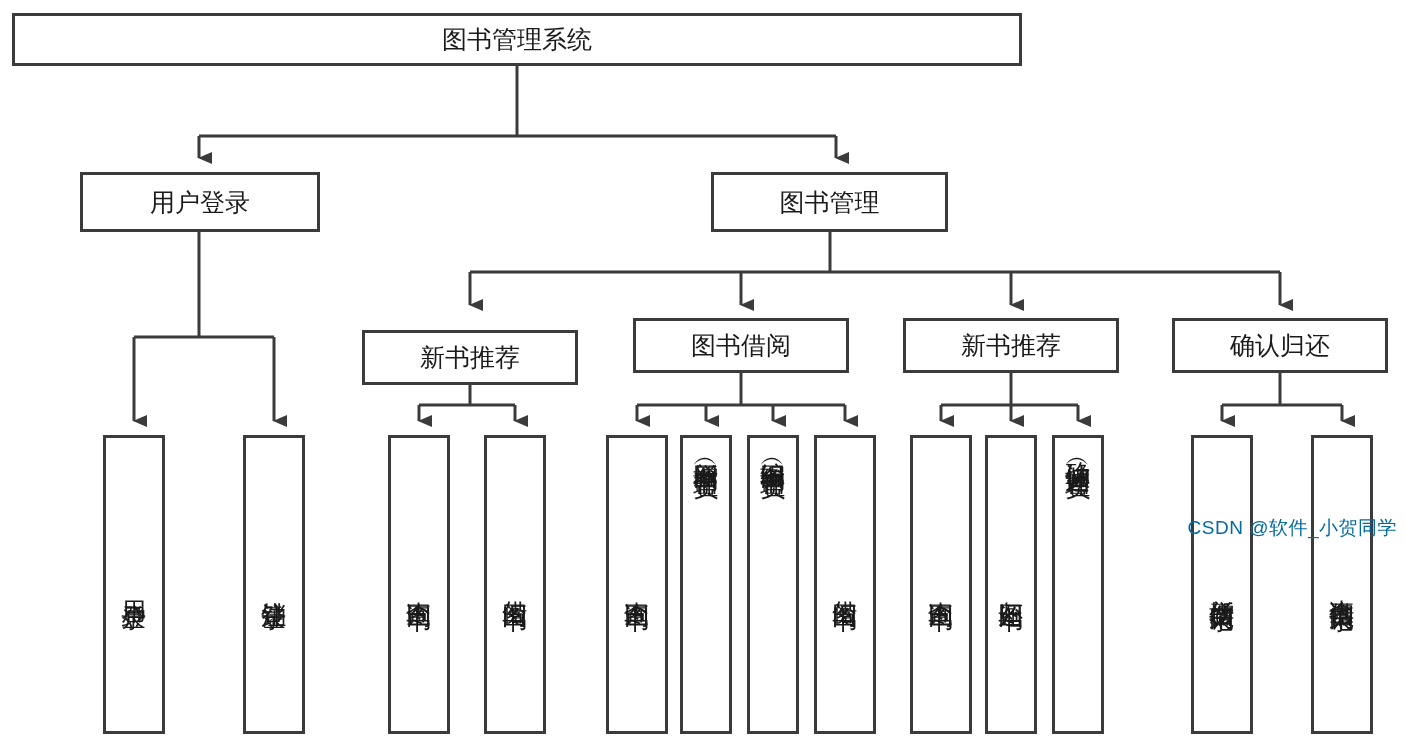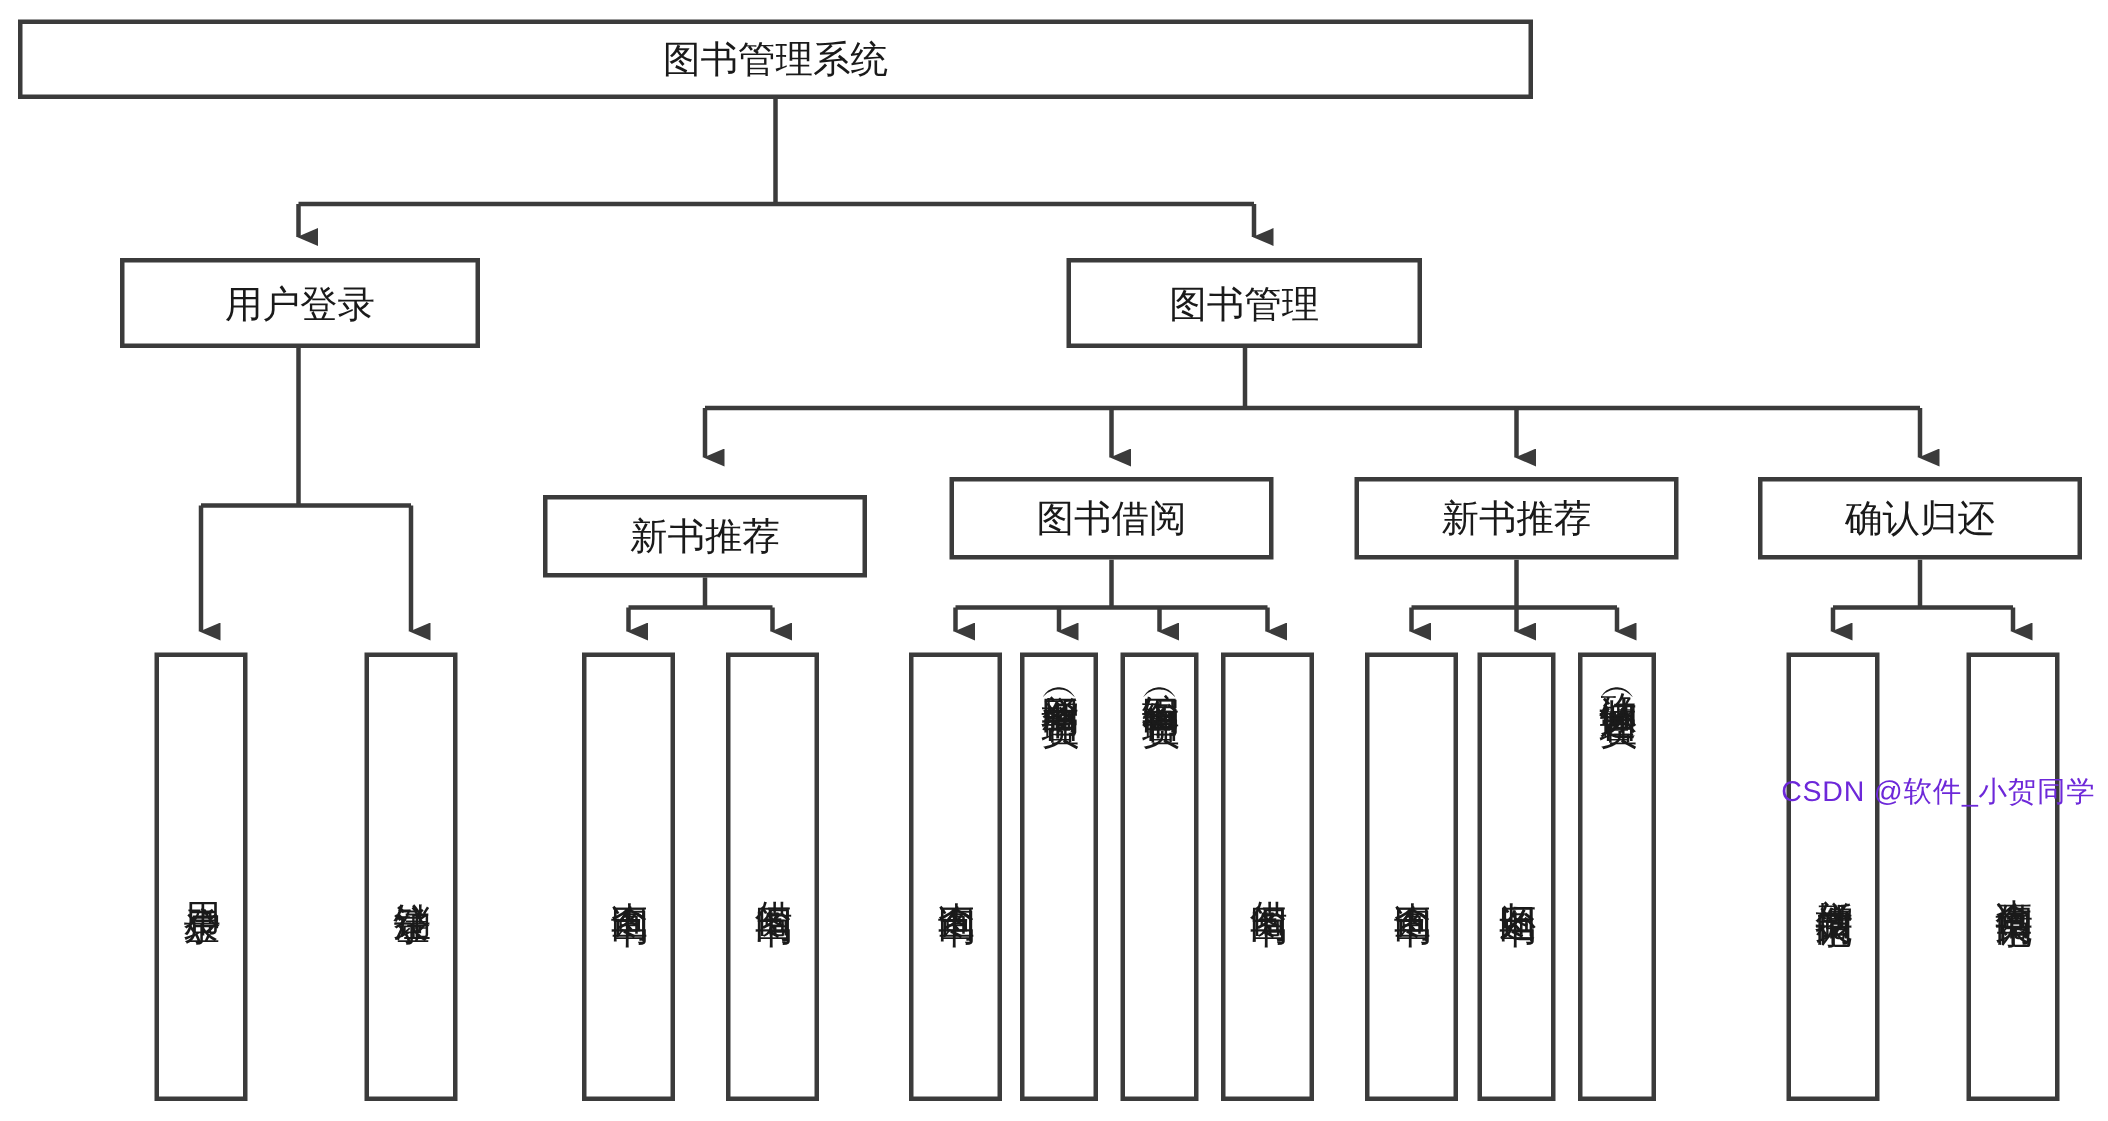--- a/index.html
+++ b/index.html
@@ -2,21 +2,21 @@
 <html><head>
 <meta charset="utf-8">
 <style>
   html,body{margin:0;padding:0;background:#ffffff;}
   body{width:1405px;height:747px;overflow:hidden;
        font-family:"Liberation Sans","DejaVu Sans",sans-serif;}
   #canvas{position:relative;width:1405px;height:545px;background:#ffffff;}
   svg.diagram{position:absolute;left:0;top:0;width:1405px;height:747px;}
   .connector{stroke:#3b3b3b;stroke-width:3;fill:none;}
   .arrow-head{fill:#3b3b3b;stroke:none;}
-  .watermark{position:absolute;right:8px;bottom:4px;color:#6d28d9;font-size:19px;
+  .watermark{position:absolute;right:8px;bottom:4px;color:#0369a1;font-size:19px;
              letter-spacing:.5px;white-space:nowrap;
              font-family:"Liberation Sans","DejaVu Sans",sans-serif;}
   .vert-box{position:absolute;box-sizing:border-box;background:#ffffff;
             border:3px solid #3b3b3b;display:flex;align-items:center;
             justify-content:center;overflow:hidden;}
   .vert-text{writing-mode:vertical-rl;text-orientation:upright;
              font-size:25px;color:#1a1a1a;line-height:1.06;letter-spacing:2px;
              font-family:"Liberation Sans","DejaVu Sans",sans-serif;
              white-space:nowrap;text-align:center;}
   .vert-box.top-align{align-items:flex-start;padding-top:4px;}

